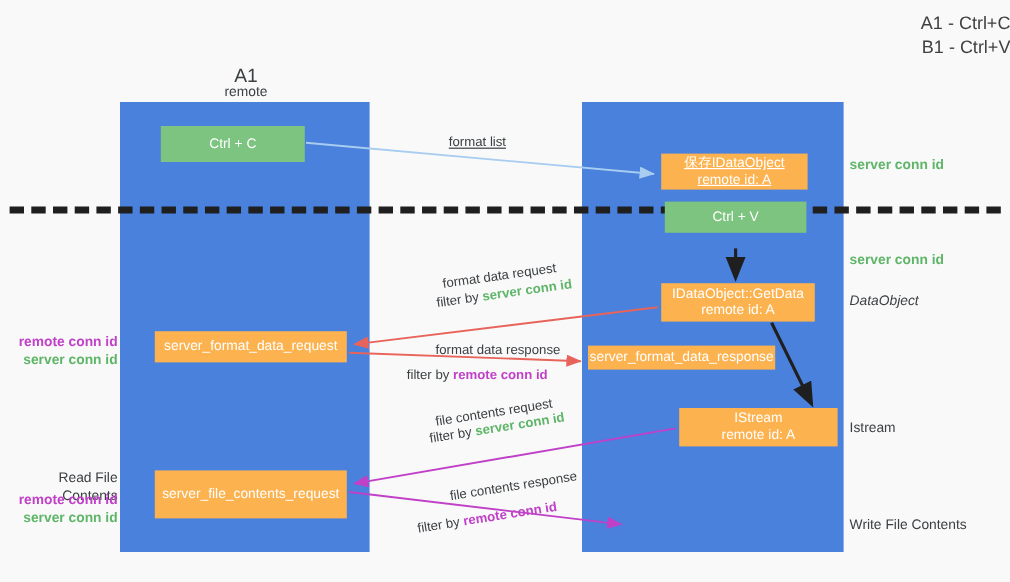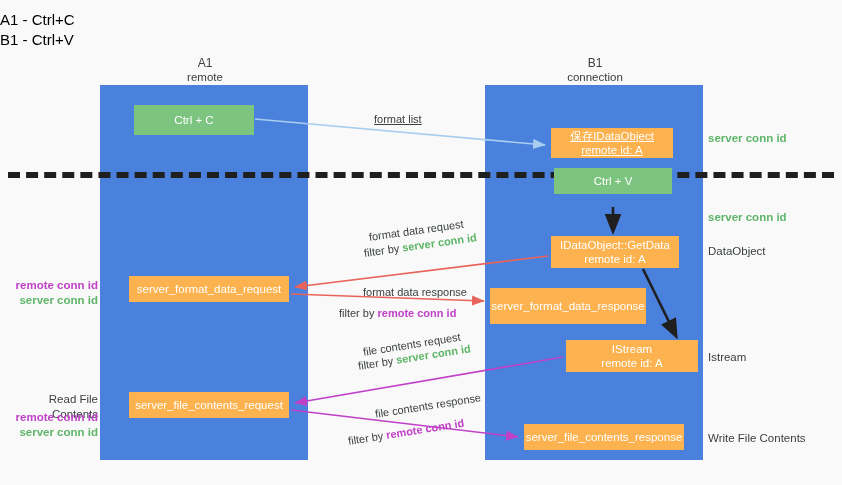--- a/index.html
+++ b/index.html
@@ -7,67 +7,67 @@
     width:842px;height:485px;
     background:#f9f9f9;
     font-family:"Liberation Sans","DejaVu Sans",sans-serif;
     overflow:hidden;
     position:relative;
     color:#3c4043;
   }
   #stage{position:absolute;left:0;top:0;width:842px;height:485px;}
 
   .ttl{
-    position:absolute;left:0;top:10px;width:842px;text-align:left;
-    font-size:15px;line-height:20px;color:#000000;
+    position:absolute;left:0;top:10px;width:842px;text-align:right;
+    font-size:15px;line-height:20px;color:#404040;
   }
 
   .lane{position:absolute;background:#4a81dd;}
   #laneA{left:100px;top:85px;width:208px;height:375px;}
   #laneB{left:485px;top:85px;width:218px;height:375px;}
 
   .lane-hdr{
     position:absolute;text-align:center;font-size:11.5px;line-height:13.5px;color:#3c4043;
   }
   #hdrA{left:130px;top:57px;width:150px;}
   #hdrB{left:520px;top:57px;width:150px;}
-  .lane-hdr .big{font-size:12px;display:block;text-align:center;}
+  .lane-hdr .big{font-size:16px;display:block;text-align:center;}
 
   .dashline{
     position:absolute;left:8px;top:172px;width:826px;height:0;
     border-top:6px dashed #1f1f1f;
   }
 
   .node{
     position:absolute;box-sizing:border-box;
     display:flex;flex-direction:column;align-items:center;justify-content:center;
     color:#ffffff;font-size:11.5px;line-height:14px;text-align:center;
     padding:0 4px;
   }
   .green{background:#7cc47f;}
   .orange{background:#fcb24f;}
 
   #n_ctrlc{left:134px;top:105px;width:120px;height:30px;}
   #n_save{left:551px;top:128px;width:122px;height:30px;text-decoration:underline;}
   #n_ctrlv{left:554px;top:168px;width:118px;height:26px;}
   #n_getdata{left:551px;top:236px;width:128px;height:32px;}
   #n_fdreq{left:129px;top:276px;width:160px;height:26px;}
-  #n_fdresp{left:490px;top:288px;width:156px;height:36px;}
+  #n_fdresp{left:490px;top:288px;width:156px;height:20px;}
   #n_istream{left:566px;top:340px;width:132px;height:32px;}
-  #n_fcreq{left:129px;top:392px;width:160px;height:26px;}
+  #n_fcreq{left:129px;top:392px;width:160px;height:40px;}
   #n_fcresp{left:524px;top:424px;width:160px;height:26px;}
 
   .sidelbl{position:absolute;font-size:11.5px;line-height:15px;}
   .green-t{color:#5eb568;font-weight:bold;}
   .purple-t{color:#c040c8;font-weight:bold;}
   .plain-t{color:#3c4043;}
 
   #sl_srv1{left:708px;top:131px;}
   #sl_srv2{left:708px;top:210px;}
-  #sl_dataobj{left:708px;top:244px;}
+  #sl_dataobj{left:708px;top:244px;font-style:italic;}
   #sl_istream{left:708px;top:350px;}
   #sl_write{left:708px;top:431px;}
 
   #ll_ids1{left:10px;top:278px;width:88px;text-align:right;}
   #ll_read{left:10px;top:392px;width:88px;text-align:right;}
   #ll_ids2{left:10px;top:410px;width:88px;text-align:right;}
 
   .edgelbl{position:absolute;font-size:11px;line-height:14px;color:#3c4043;white-space:nowrap;}
   .rot-up{transform:rotate(-8deg);transform-origin:left top;}
   .rot-up2{transform:rotate(-9deg);transform-origin:left top;}
@@ -94,24 +94,20 @@
     <div>B1 - Ctrl+V</div>
   </div>
 
   <div class="lane" id="laneA"></div>
   <div class="lane" id="laneB"></div>
 
   <div class="lane-hdr" id="hdrA">
     <span class="big">A1</span>
     <span>remote</span>
   </div>
-  <div class="lane-hdr" id="hdrB">
-    <span class="big">B1</span>
-    <span>connection</span>
-  </div>
 
   <svg id="wires" viewBox="0 0 842 485">
     <defs>
       <marker id="ah-blue" markerWidth="9" markerHeight="9" refX="7.5" refY="3.2" orient="auto">
         <path d="M0,0 L8,3.2 L0,6.4 z" fill="#a8cdf0"></path>
       </marker>
       <marker id="ah-red" markerWidth="9" markerHeight="9" refX="7.5" refY="3.2" orient="auto">
         <path d="M0,0 L8,3.2 L0,6.4 z" fill="#e8645a"></path>
       </marker>
       <marker id="ah-purple" markerWidth="9" markerHeight="9" refX="7.5" refY="3.2" orient="auto">
@@ -167,23 +163,20 @@
 
   <div class="node orange" id="n_istream">
     <span>IStream</span>
     <span>remote id: A</span>
   </div>
 
   <div class="node orange" id="n_fcreq">
     <span>server_file_contents_request</span>
   </div>
 
-  <div class="node orange" id="n_fcresp">
-    <span>server_file_contents_response</span>
-  </div>
 
   <div class="sidelbl green-t" id="sl_srv1">server conn id</div>
   <div class="sidelbl green-t" id="sl_srv2">server conn id</div>
   <div class="sidelbl plain-t" id="sl_dataobj">DataObject</div>
   <div class="sidelbl plain-t" id="sl_istream">Istream</div>
   <div class="sidelbl plain-t" id="sl_write">Write File Contents</div>
 
   <div class="sidelbl" id="ll_ids1">
     <div class="purple-t">remote conn id</div>
     <div class="green-t">server conn id</div>

